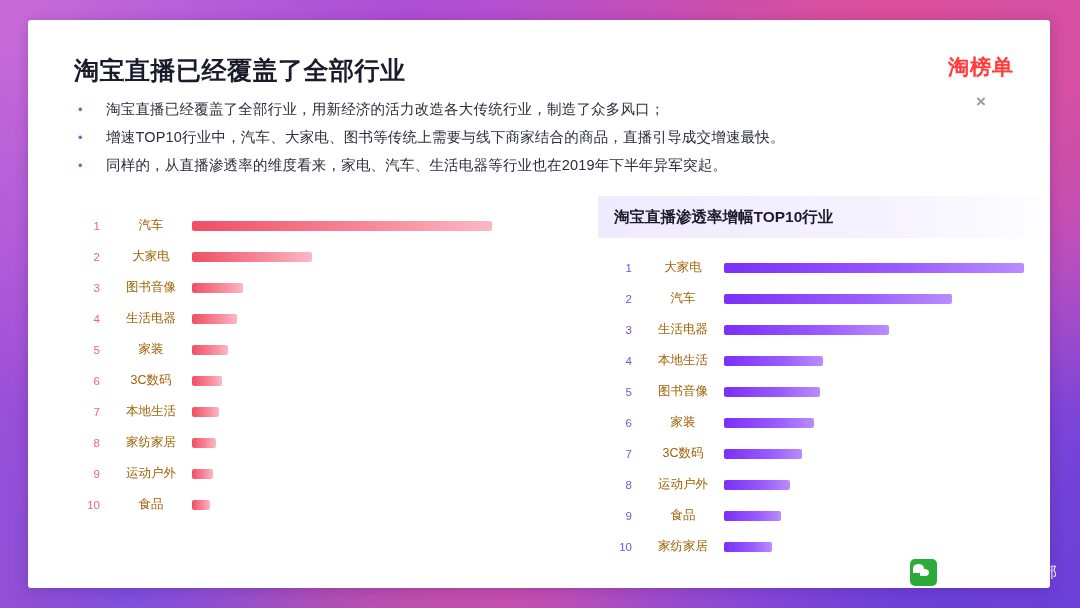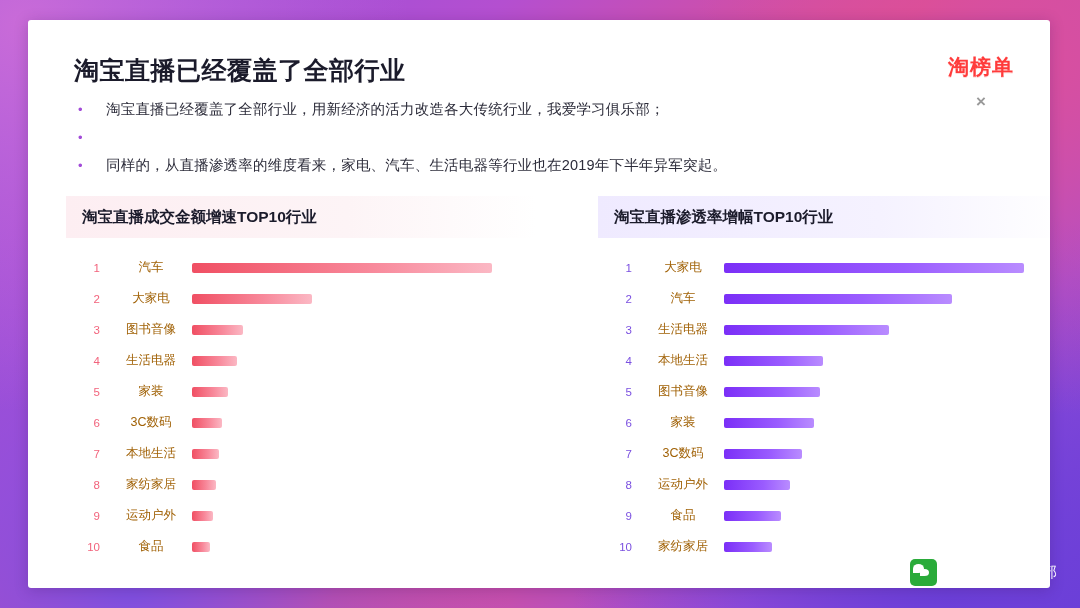--- a/index.html
+++ b/index.html
@@ -109,33 +109,33 @@
   <div class="brandbar">
     <div class="brand-left">
       <span class="bl-txt">淘榜单</span>
     </div>
     <span class="xmark">×</span>
   </div>
 
   <div class="bullets">
     <div class="bullet">
       <span class="dot">•</span>
-      <span class="btxt">淘宝直播已经覆盖了全部行业，用新经济的活力改造各大传统行业，我爱学习俱乐部；</span>
+      <span class="btxt">淘宝直播已经覆盖了全部行业，用新经济的活力改造各大传统行业，制造了众多风口；</span>
     </div>
     <div class="bullet">
       <span class="dot">•</span>
+      <span class="btxt">增速TOP10行业中，汽车、大家电、图书等传统上需要与线下商家结合的商品，直播引导成交增速最快。</span>
     </div>
     <div class="bullet">
       <span class="dot">•</span>
       <span class="btxt">同样的，从直播渗透率的维度看来，家电、汽车、生活电器等行业也在2019年下半年异军突起。</span>
     </div>
   </div>
 
   <div class="panel left">
-    <div class="panel-head">淘宝直播成交金额增速TOP10行业</div>
     <div class="rows">
         <div class="row">
           <span class="rank">1</span>
           <span class="rowlabel">汽车</span>
           <span class="barwrap">
             <span class="bar" style="display: block; width: 300px;"></span>
           </span>
         </div>
         <div class="row">
           <span class="rank">2</span>

